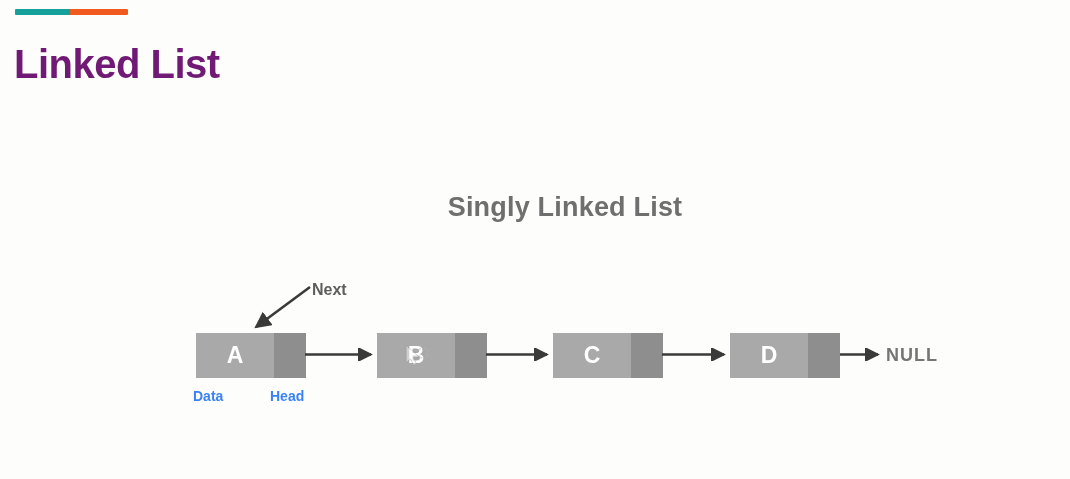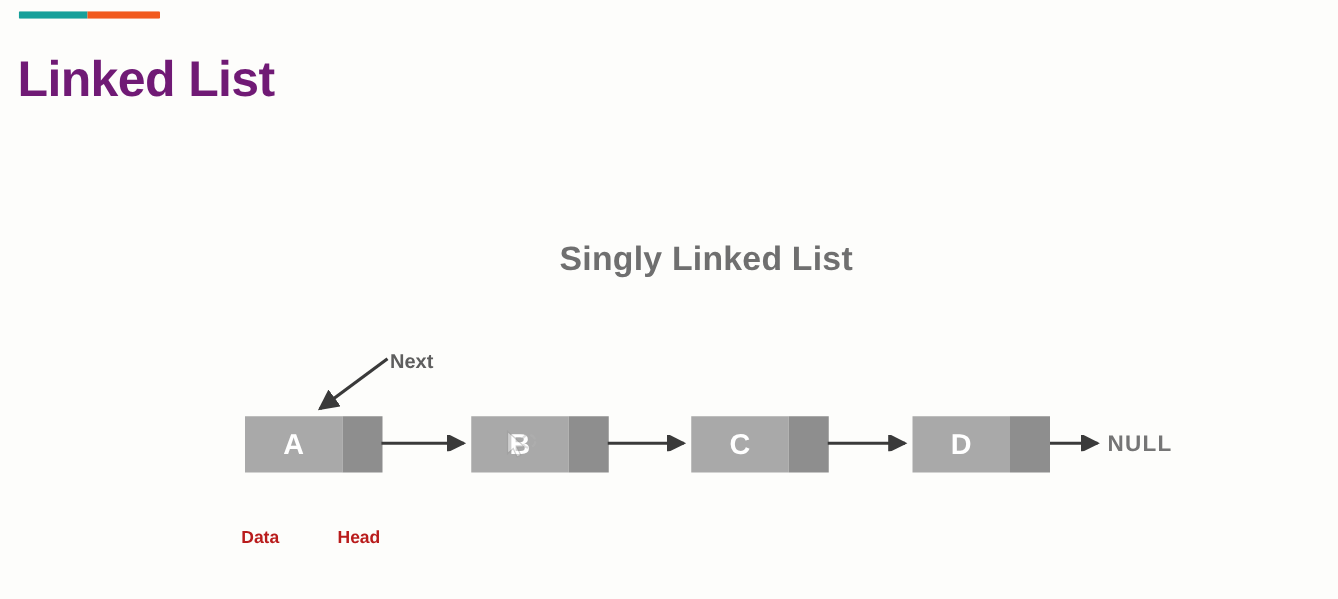--- a/index.html
+++ b/index.html
@@ -104,23 +104,22 @@
   .conn-bc { left: 486px; width: 69px; }
   .conn-cd { left: 662px; width: 70px; }
   .conn-dn { left: 840px; width: 45px; }
 
   
   .cell-label {
     position: absolute;
     top: 388px;
     font-size: 14px;
     font-weight: bold;
-    color: #b91c1c;
-    white-space: nowrap;
-    margin-top: 33px;
+    color: #3b82f6;
+    white-space: nowrap;
   }
   .label-data { left: 193px; }
   .label-next { left: 270px; }
 
   .null-label {
     position: absolute;
     left: 886px;
     top: 345px;
     font-size: 18px;
     font-weight: bold;

